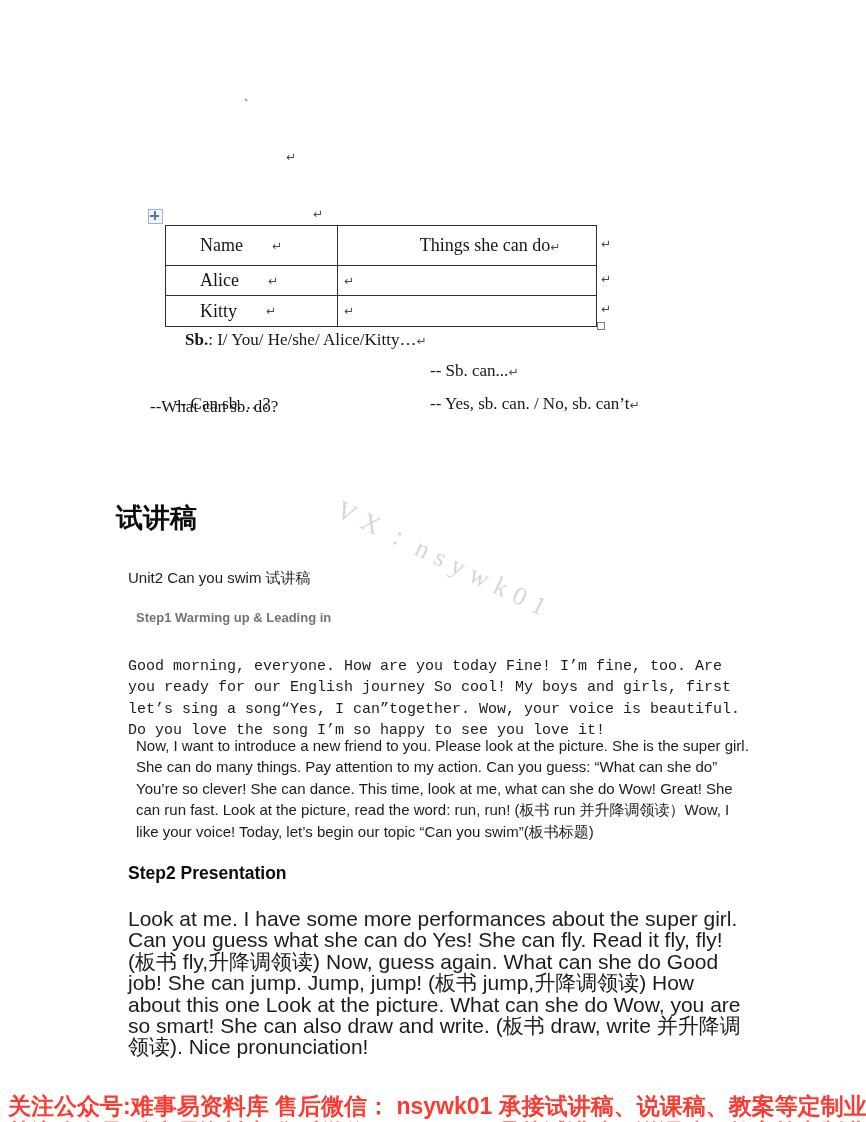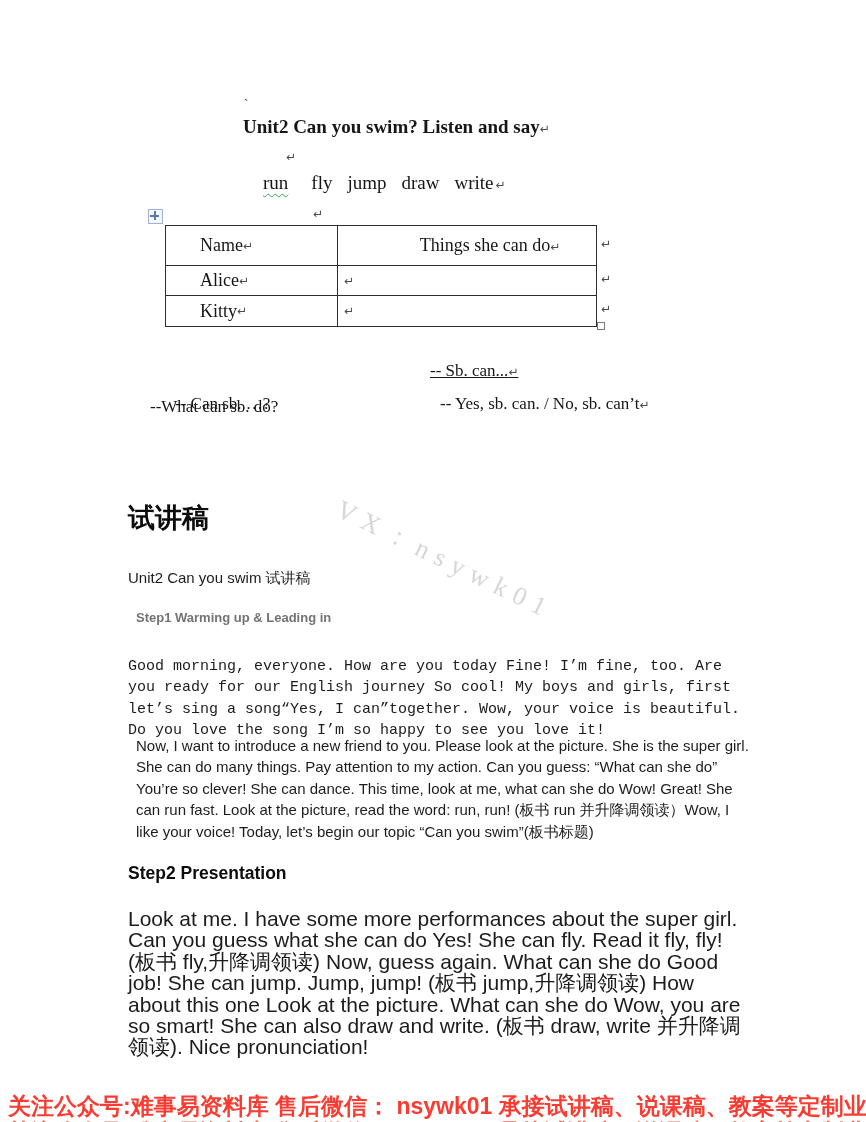--- a/index.html
+++ b/index.html
@@ -11,43 +11,43 @@
   .ws-title{position:absolute;left:243px;top:116px;font-size:19px;font-weight:bold;white-space:nowrap;}
   .pilcrow{font-family:"DejaVu Sans", sans-serif;font-size:12px;color:#4a4a4a;font-weight:normal;}
   .pc-abs{position:absolute;}
   .word-line{position:absolute;left:263px;top:172px;font-size:19px;white-space:nowrap;}
   .word{margin-right:15px;}
   .word:first-child{margin-right:23px;text-decoration:underline;text-decoration-style:wavy;
         text-decoration-color:#3aa655;text-decoration-thickness:1px;text-underline-offset:4px;}
 
   .vtable{position:absolute;left:165px;top:225px;width:430px;border:1.4px solid #2e2e2e;
           display:grid;grid-template-columns:172px 1fr;grid-template-rows:40px 30px 30px;font-size:18px;}
-  .cell{display:flex;align-items:center;box-sizing:border-box;}
+  .cell{display:flex;align-items:center;box-sizing:border-box;gap:29px;}
   .c-left{border-right:1.4px solid #2e2e2e;padding-left:34px;}
   .r-top{border-bottom:1.4px solid #2e2e2e;}
   .c-head2{justify-content:center;}
   .c-head2 .inner{margin-left:46px;}
   .c-empty{padding-left:6px;}
 
   .mv-handle{position:absolute;left:148px;top:209px;width:13px;height:13px;border:1px solid #9db3d1;
              background:#f4f7fb;}
   .mv-handle::before{content:"";position:absolute;left:5px;top:1px;width:1.6px;height:9px;background:#5878a8;}
   .mv-handle::after{content:"";position:absolute;left:1px;top:5px;width:9px;height:1.6px;background:#5878a8;}
   .rs-handle{position:absolute;left:597px;top:322px;width:6px;height:6px;border:1px solid #7a7a7a;background:#fff;}
 
   .sb-line{position:absolute;left:185px;top:330px;font-size:17px;white-space:nowrap;}
   .sb-bold{font-weight:bold;}
   .qa-q1{position:absolute;left:150px;top:361px;font-size:17px;white-space:nowrap;margin-top:36px;}
-  .qa-a1{position:absolute;left:430px;top:361px;font-size:17px;white-space:nowrap;text-decoration:underline;}
+  .qa-a1{position:absolute;left:430px;top:361px;font-size:17px;white-space:nowrap;}
   .qa-q2{position:absolute;left:163px;top:394px;font-size:17px;white-space:nowrap;margin-left:12px;}
-  .qa-a2{position:absolute;left:440px;top:394px;font-size:17px;white-space:nowrap;}
+  .qa-a2{position:absolute;left:430px;top:394px;font-size:17px;white-space:nowrap;}
 
   
   .sans{font-family:"Liberation Sans", sans-serif;}
-  .h1{position:absolute;left:128px;top:500px;font-size:27px;font-weight:bold;color:#0c0c0c;}
+  .h1{position:absolute;left:116px;top:500px;font-size:27px;font-weight:bold;color:#0c0c0c;}
   .watermark{position:absolute;left:346px;top:492px;font-size:26px;letter-spacing:8px;color:#d6d6d6;
              font-family:"Liberation Serif", serif;transform:rotate(26deg);transform-origin:0 0;white-space:nowrap;}
   .subtitle{position:absolute;left:128px;top:569px;font-size:15px;color:#1c1c1c;}
   .h2-1{position:absolute;left:136px;top:610px;font-size:13px;font-weight:bold;color:#737373;}
   .p1{position:absolute;left:128px;top:656px;width:618px;font-size:15px;line-height:21.4px;color:#1c1c1c;font-family:Liberation Mono, monospace;}
   .p2{position:absolute;left:136px;top:735px;width:618px;font-size:15px;line-height:21.4px;color:#1c1c1c;}
   .h2-2{position:absolute;left:128px;top:863px;font-size:17.5px;font-weight:bold;color:#0c0c0c;text-align:right;}
   .p3{position:absolute;left:128px;top:908px;width:618px;font-size:21px;line-height:21.4px;color:#1c1c1c;}
 
   
@@ -56,25 +56,23 @@
   .banner2{position:absolute;left:8px;top:1117px;font-size:23px;font-weight:bold;color:#fa3b32;opacity:.8;
           white-space:nowrap;font-family:"Liberation Sans", sans-serif;}
 </style>
 </head>
 <body>
 
 <div class="page">
 
   <span class="stray">`</span>
 
-  <div class="ws-title"><span>Unit2 Can you swim? Listen and say</span><span class="pilcrow">↵</span></div>
 
   <span class="pilcrow pc-abs" style="left:286px;top:150px;">↵</span>
 
-  <div class="word-line"><span class="word">run</span><span class="word">fly</span><span class="word">jump</span><span class="word">draw</span><span class="word" style="margin-right:2px;">write</span><span class="pilcrow">↵</span></div>
 
   <span class="pilcrow pc-abs" style="left:313px;top:207px;">↵</span>
 
   <span class="mv-handle"></span>
   <span class="rs-handle"></span>
 
   <div class="vtable">
     <div class="cell c-left r-top">
         <span>Name</span>
         <span class="pilcrow">↵</span>
@@ -97,20 +95,21 @@
       </div>
     <div class="cell c-empty">
         <span class="pilcrow">↵</span>
       </div>
   </div>
 
   <span class="pilcrow pc-abs" style="left:601px;top:237px;">↵</span>
   <span class="pilcrow pc-abs" style="left:601px;top:272px;">↵</span>
   <span class="pilcrow pc-abs" style="left:601px;top:302px;">↵</span>
 
+  <div class="sb-line"><span class="sb-bold">Sb.</span><span>: I/ You/ He/she/ Alice/Kitty…</span><span class="pilcrow">↵</span></div>
 
   <div class="qa-q1">--What can sb. do?</div>
   <div class="qa-a1"><span>-- Sb. can...</span><span class="pilcrow">↵</span></div>
   <div class="qa-q2">-- Can sb. …?</div>
   <div class="qa-a2"><span>-- Yes, sb. can. / No, sb. can’t</span><span class="pilcrow">↵</span></div>
 
   <div class="h1 sans">试讲稿</div>
   <div class="watermark">VX：nsywk01</div>
   <div class="subtitle sans">Unit2 Can you swim 试讲稿</div>
 

